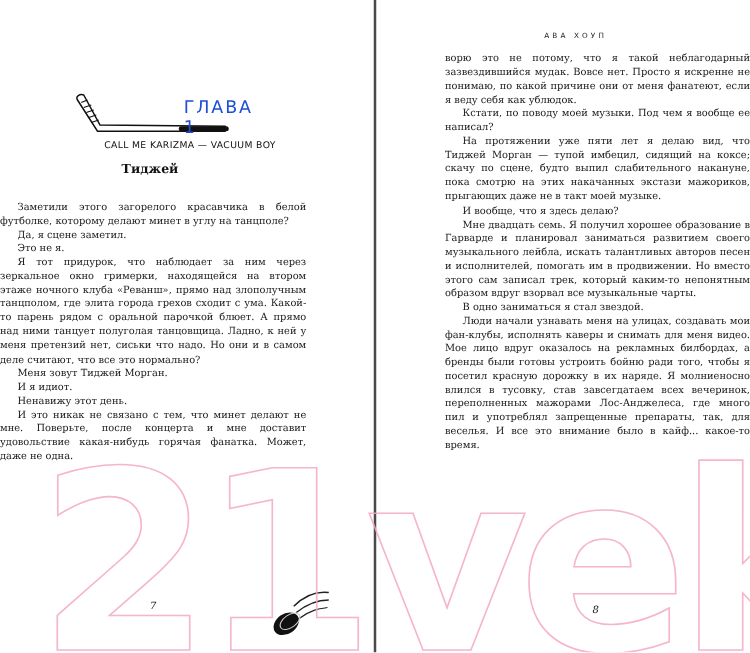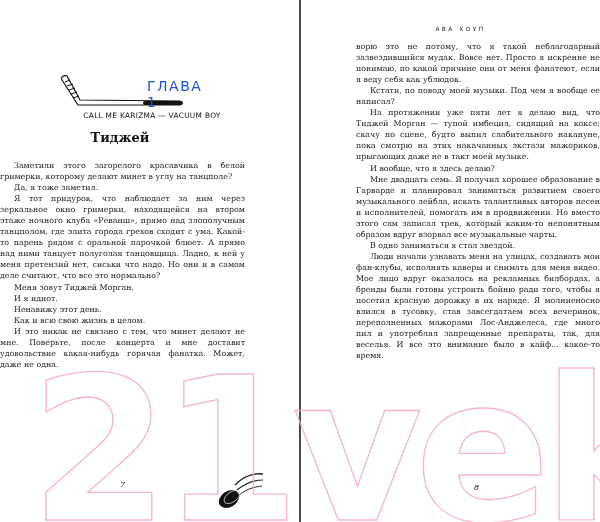--- a/index.html
+++ b/index.html
@@ -7,21 +7,21 @@
   .spread { position: absolute; left: 0; top: 0; width: 600px; height: 522px; background: #fff; }
   .page { position: absolute; top: 0; height: 522px; }
   .page-left { left: 0; width: 300px; }
   .page-right { left: 301px; width: 299px; }
   .gutter { position: absolute; left: 299px; top: 0; width: 2px; height: 522px; background: #4a4a4a; }
 
   .chapter-head { position: absolute; left: 58px; top: 74px; width: 140px; height: 34px; }
   .stick { position: absolute; left: 0; top: 0; }
   .chapter-title { position: absolute; left: 44px; top: 4px; font-family: "DejaVu Sans", sans-serif; font-size: 14px; letter-spacing: 1.5px; color: #1d4ed8; font-weight: normal; margin-left: 45px; }
   .chapter-sub { position: absolute; left: 0; width: 304px; top: 111px; text-align: center; font-family: "DejaVu Sans", sans-serif; font-size: 7.4px; letter-spacing: 0.3px; color: #111; }
-  .narrator { position: absolute; left: 0; width: 240px; top: 130px; text-align: center; font-size: 13px; font-weight: bold; color: #111; }
+  .narrator { position: absolute; left: 0; width: 240px; top: 130px; text-align: center; font-size: 10px; font-weight: bold; color: #111; }
 
   .text { position: absolute; font-size: 7.9px; line-height: 11.05px; text-align: justify; }
   .text p { margin: 0; text-indent: 14px; }
   .text p.noindent { text-indent: 0; }
   .text-left { left: 0; top: 160px; width: 245px; }
   .text-right { left: 55px; top: 41px; width: 244px; }
 
   .running-head { position: absolute; left: 0; width: 299px; top: 26px; text-align: center; font-family: "DejaVu Sans", sans-serif; font-size: 5.8px; letter-spacing: 2.5px; color: #222; padding-left: 20px; box-sizing: border-box; }
   .folio { position: absolute; font-size: 8px; font-style: italic; color: #111; }
   .folio-left { left: 120px; top: 480px; }
@@ -45,27 +45,27 @@
         <line x1="13" y1="20" x2="19" y2="18" stroke="#111" stroke-width="1"></line>
         <line x1="15" y1="24" x2="21" y2="22" stroke="#111" stroke-width="1"></line>
         <rect x="85" y="27" width="40" height="4" rx="2" fill="#111"></rect>
       </svg>
       <div class="chapter-title">ГЛАВА 1</div>
     </div>
     <div class="chapter-sub">CALL ME KARIZMA — VACUUM BOY</div>
     <div class="narrator">Тиджей</div>
 
     <div class="text text-left">
-      <p>Заметили этого загорелого красавчика в белой гримерки, которому делают минет в углу на танцполе?</p>
-      <p>Да, я тоже заметил.</p>
+      <p>Заметили этого загорелого красавчика в белой футболке, которому делают минет в углу на танцполе?</p>
+      <p>Да, я сцене заметил.</p>
+      <p>Это не я.</p>
       <p>Я тот придурок, что наблюдает за ним через зеркальное окно гримерки, находящейся на втором этаже ночного клуба «Реванш», прямо над злополучным танцполом, где элита города грехов сходит с ума. Какой-то парень рядом с оральной парочкой блюет. А прямо над ними танцует полуголая танцовщица. Ладно, к ней у меня претензий нет, сиськи что надо. Но они и в самом деле считают, что все это нормально?</p>
       <p>Меня зовут Тиджей Морган.</p>
       <p>И я идиот.</p>
       <p>Ненавижу этот день.</p>
-      <p>Как и всю свою жизнь в целом.</p>
       <p>И это никак не связано с тем, что минет делают не мне. Поверьте, после концерта и мне доставит удовольствие какая-нибудь горячая фанатка. Может, даже не одна.</p>
     </div>
 
     <div class="folio folio-left">7</div>
 
     <svg class="puck" width="50" height="45" viewBox="0 0 50 45">
       <path d="M20 20 C30 10, 40 8, 48 9" stroke="#222" stroke-width="1.3" fill="none"></path>
       <path d="M22 25 C32 17, 40 15, 48 15" stroke="#222" stroke-width="1.1" fill="none"></path>
       <path d="M24 30 C33 23, 40 22, 47 21" stroke="#222" stroke-width="1" fill="none"></path>
       <ellipse cx="14" cy="34" rx="11" ry="8" transform="rotate(-35 14 34)" fill="#111"></ellipse>

